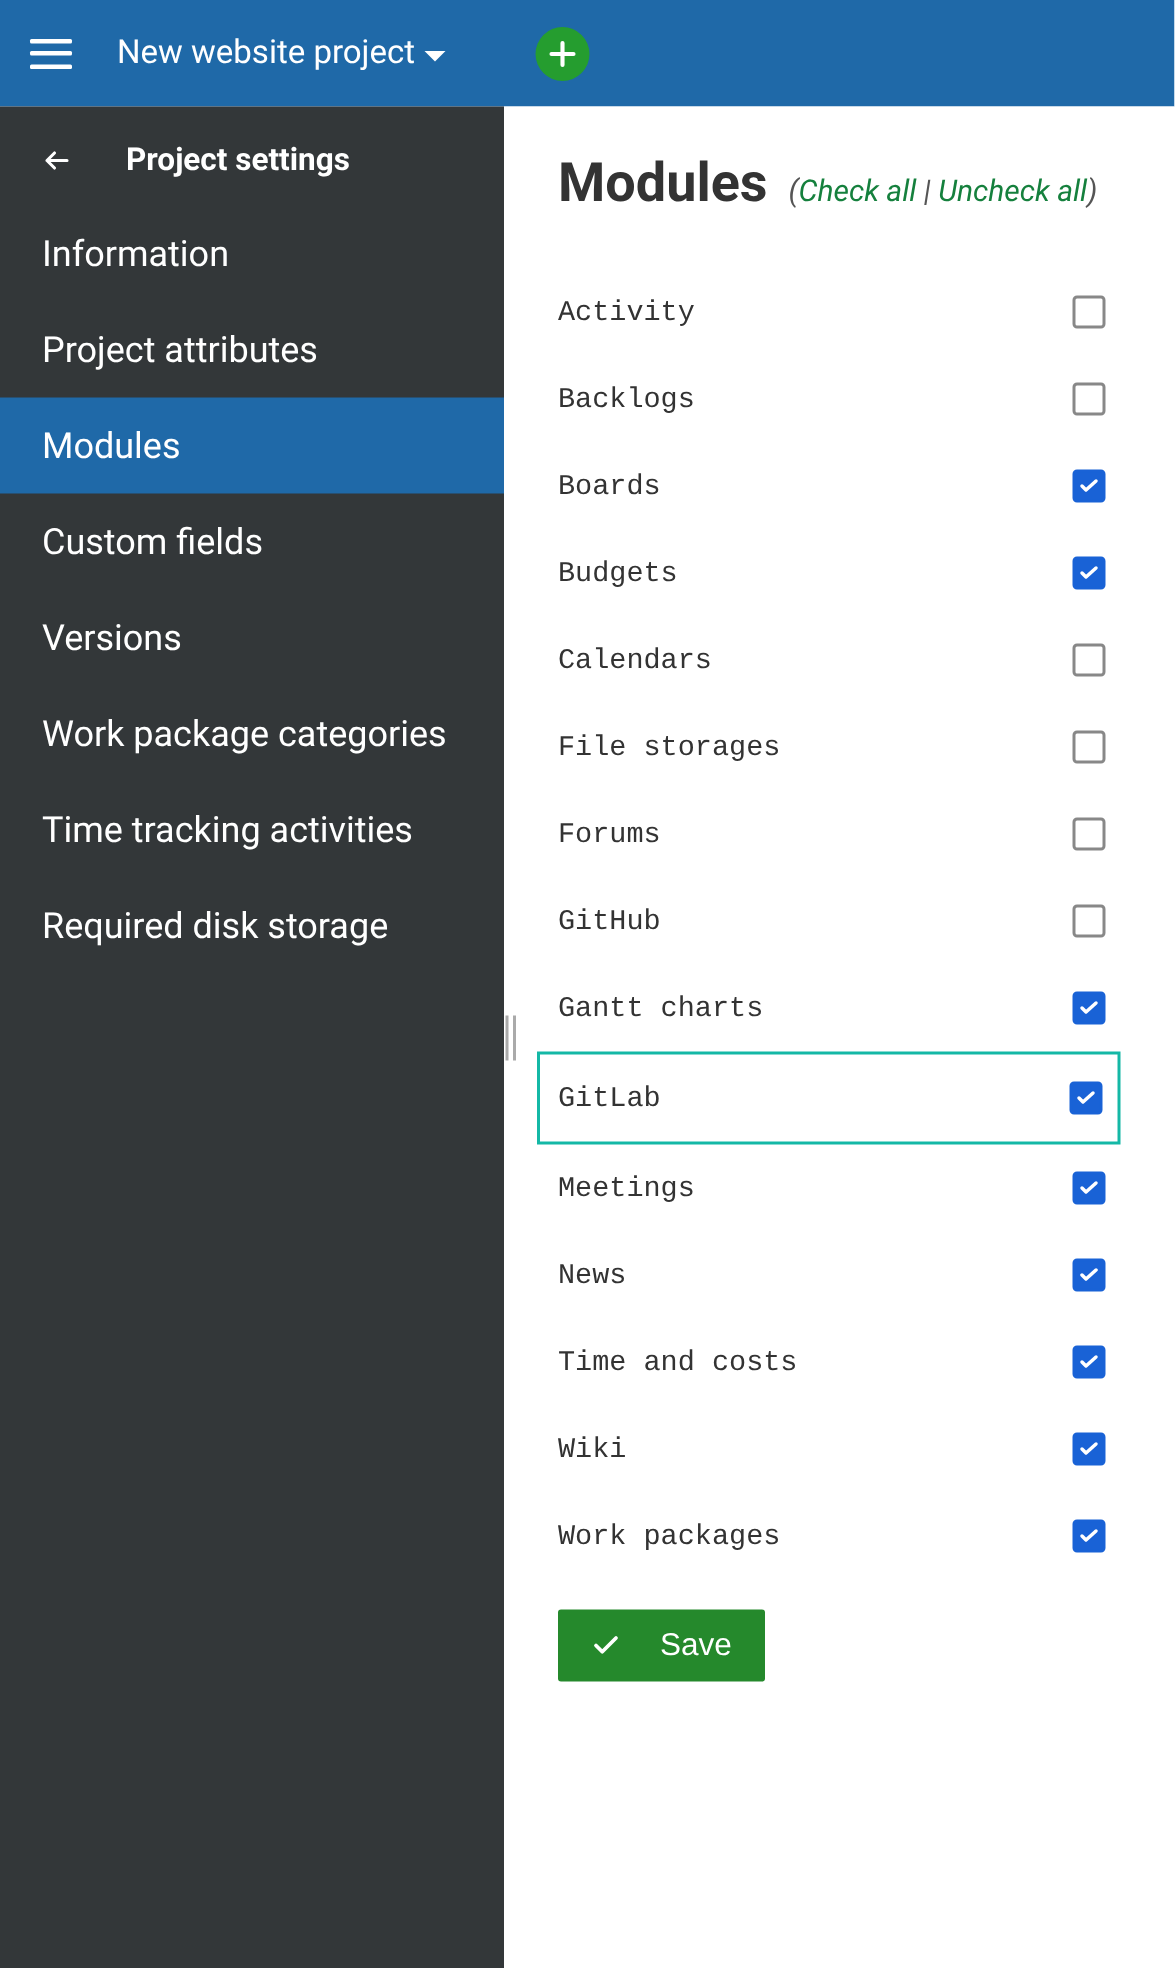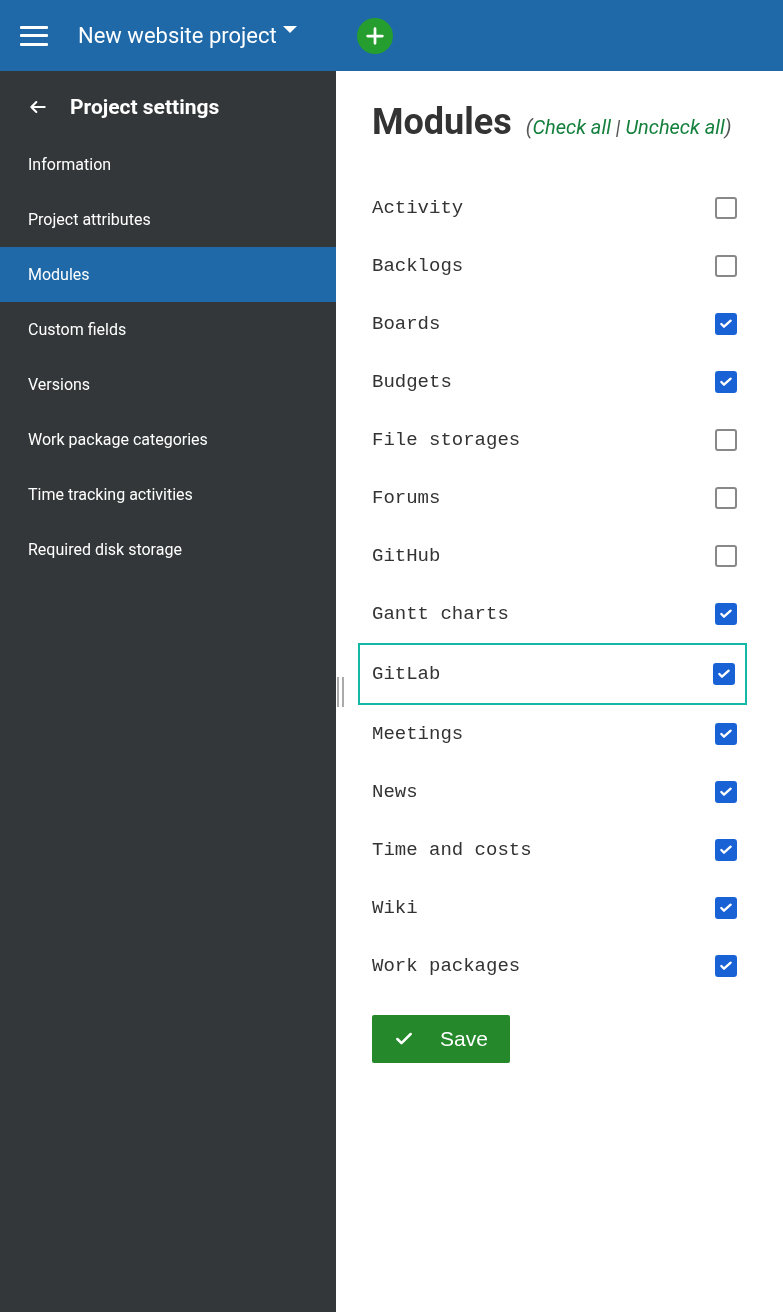--- a/index.html
+++ b/index.html
@@ -32,21 +32,21 @@
     .hamburger span {
       display: block;
       height: 3px;
       background: white;
       border-radius: 1px;
     }
     .project-title {
       color: white;
       font-size: 22px;
       display: flex;
-      align-items: flex-start;
+      align-items: center;
       gap: 6px;
       cursor: pointer;
     }
     .caret-down {
       width: 0;
       height: 0;
       border-left: 7px solid transparent;
       border-right: 7px solid transparent;
       border-top: 7px solid white;
       margin-top: 3px;
@@ -72,35 +72,35 @@
     }
     .sidebar {
       width: 336px;
       background: #333739;
       color: white;
       position: relative;
     }
     .sidebar-header {
       display: flex;
       align-items: center;
-      gap: 22px;
+      gap: 36px;
       padding: 24px 28px 18px;
       cursor: pointer;
     }
     .back-arrow {
       width: 20px;
       height: 20px;
     }
     .sidebar-title {
       font-size: 21px;
       font-weight: 700;
     }
     .sidebar-item {
       padding: 18px 28px;
-      font-size: 16px;
+      font-size: 24px;
       cursor: pointer;
     }
     .sidebar-item.active {
       background: #1f69a8;
     }
     .resize-handle {
       position: absolute;
       right: -8px;
       top: 50%;
       transform: translateY(-50%);
@@ -259,20 +259,24 @@
         </div>
         <div class="module-row">
           <span>Budgets</span>
           <div class="checkbox checked">
             <svg viewBox="0 0 24 24">
               <path d="M5 12l4 4L19 7" stroke="white" stroke-width="3.5" fill="none" stroke-linecap="round" stroke-linejoin="round"></path>
             </svg>
           </div>
         </div>
         <div class="module-row">
+          <span>Calendars</span>
+          <div class="checkbox"></div>
+        </div>
+        <div class="module-row">
           <span>File storages</span>
           <div class="checkbox"></div>
         </div>
         <div class="module-row">
           <span>Forums</span>
           <div class="checkbox"></div>
         </div>
         <div class="module-row">
           <span>GitHub</span>
           <div class="checkbox"></div>

